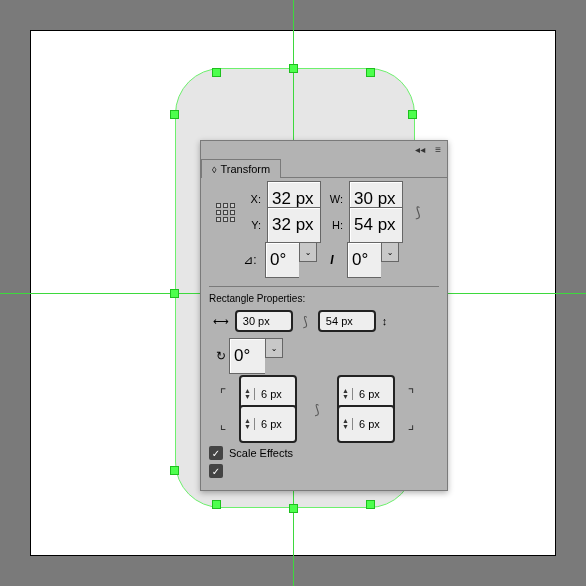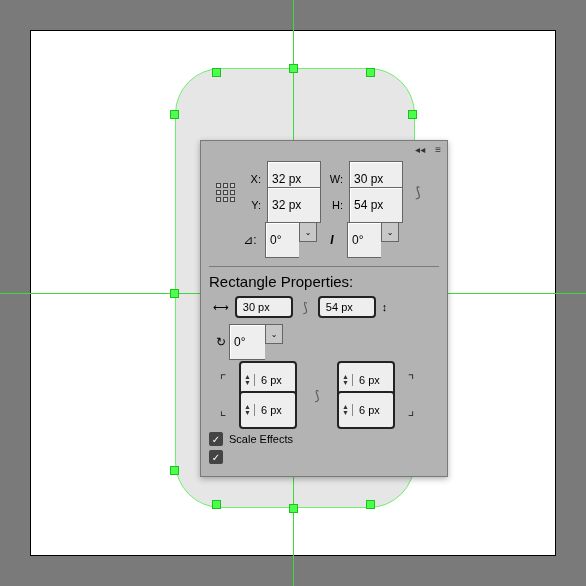--- a/index.html
+++ b/index.html
@@ -12,31 +12,31 @@
   .panel { position: absolute; left: 200px; top: 140px; width: 248px; background: #b3b3b3; border: 1px solid #7a7a7a; font-size: 11px; color: #000; box-shadow: 0 2px 6px rgba(0,0,0,0.3); }
   .panel-ctl { display: flex; justify-content: flex-end; gap: 10px; padding: 3px 6px; color: #333; font-size: 10px; }
   .panel-tabs { display: flex; align-items: center; border-bottom: 1px solid #7a7a7a; }
   .tab { background: #b3b3b3; border: 1px solid #7a7a7a; border-bottom: none; padding: 3px 10px; margin-left: 0; position: relative; top: 1px; font-size: 11px; }
   .tab:before { content: "◊"; margin-right: 4px; font-size: 9px; }
   .panel-body { padding: 10px 8px 8px 8px; }
   .row1 { display: grid; grid-template-columns: 32px 18px 54px 20px 54px 22px; grid-template-rows: 22px 22px; gap: 4px 4px; align-items: center; }
   .ref-point { grid-row: 1 / span 2; grid-column: 1; display: grid; grid-template-columns: repeat(3, 5px); grid-template-rows: repeat(3, 5px); gap: 2px; justify-content: center; align-content: center; }
   .ref-point div { width: 5px; height: 5px; border: 1px solid #444; background: #ccc; }
   .lbl { text-align: right; font-size: 11px; padding-right: 2px; }
-  .input { background: #eee; border: 1px solid #666; box-shadow: inset 1px 1px 0 #fff; height: 36px; padding: 0 4px; font-size: 12px; display: flex; align-items: center; width: 100%; }
+  .input { background: #eee; border: 1px solid #666; box-shadow: inset 1px 1px 0 #fff; height: 36px; padding: 0 4px; font-size: 17px; display: flex; align-items: center; width: 100%; }
   .link-icon { grid-row: 1 / span 2; grid-column: 6; display: flex; align-items: center; justify-content: center; color: #555; font-size: 14px; }
   .row2 { display: flex; gap: 6px; align-items: center; margin-top: 6px; padding-left: 32px; }
   .combo { display: flex; }
   .combo .input { border-right: none; border-radius: 0; }
   .combo .dd { width: 18px; height: 20px; background: #c8c8c8; border: 1px solid #666; display: flex; align-items: center; justify-content: center; font-size: 8px; }
   .row2 .angle-icon { width: 18px; font-size: 12px; text-align: center; }
   .row2 .shear-icon { width: 18px; font-size: 12px; text-align: center; font-style: italic; font-weight: bold; }
   .row2 .combo .input { width: 34px; }
   .sep { height: 1px; background: #7a7a7a; margin: 8px 0 6px 0; }
-  .section-title { font-size: 15px; margin-bottom: 6px; }
+  .section-title { font-size: 10px; margin-bottom: 6px; }
   .rect-row1 { display: flex; align-items: center; gap: 6px; margin-bottom: 6px; padding-left: 4px; }
   .w-icon, .h-icon { font-size: 11px; }
   .heavy { background: #eee; border: 2px solid #222; border-radius: 4px; height: 22px; width: 58px; padding: 0 6px; font-size: 11px; display: flex; align-items: center; }
   .link-mid { color: #555; font-size: 13px; padding: 0 4px; }
   .rect-row2 { display: flex; align-items: center; gap: 0; margin-bottom: 8px; padding-left: 4px; }
   .rot-icon { width: 16px; font-size: 12px; text-align: center; }
   .rect-row2 .combo .input { width: 36px; }
   .corners { display: grid; grid-template-columns: 20px 58px 28px 58px 20px; grid-template-rows: 24px 24px; gap: 6px 6px; align-items: center; padding-left: 4px; }
   .corner-icon { font-size: 14px; color: #333; text-align: center; }
   .corners .link-c { grid-row: 1 / span 2; grid-column: 3; display: flex; align-items: center; justify-content: center; color: #555; font-size: 13px; }
@@ -66,20 +66,23 @@
 <div class="handle" style="left:170px; top:466px"></div>
 <div class="handle" style="left:408px; top:466px"></div>
 <div class="handle" style="left:212px; top:500px"></div>
 <div class="handle" style="left:289px; top:504px"></div>
 <div class="handle" style="left:366px; top:500px"></div>
 
 <div class="panel">
   <div class="panel-ctl">
     <span>◂◂</span>
     <span>≡</span>
+  </div>
+  <div class="panel-tabs">
+    <div class="tab">Transform</div>
   </div>
   <div class="panel-body">
     <div class="row1">
       <div class="ref-point">
         <div></div>
           <div></div>
           <div></div>
           <div></div>
           <div></div>
           <div></div>

